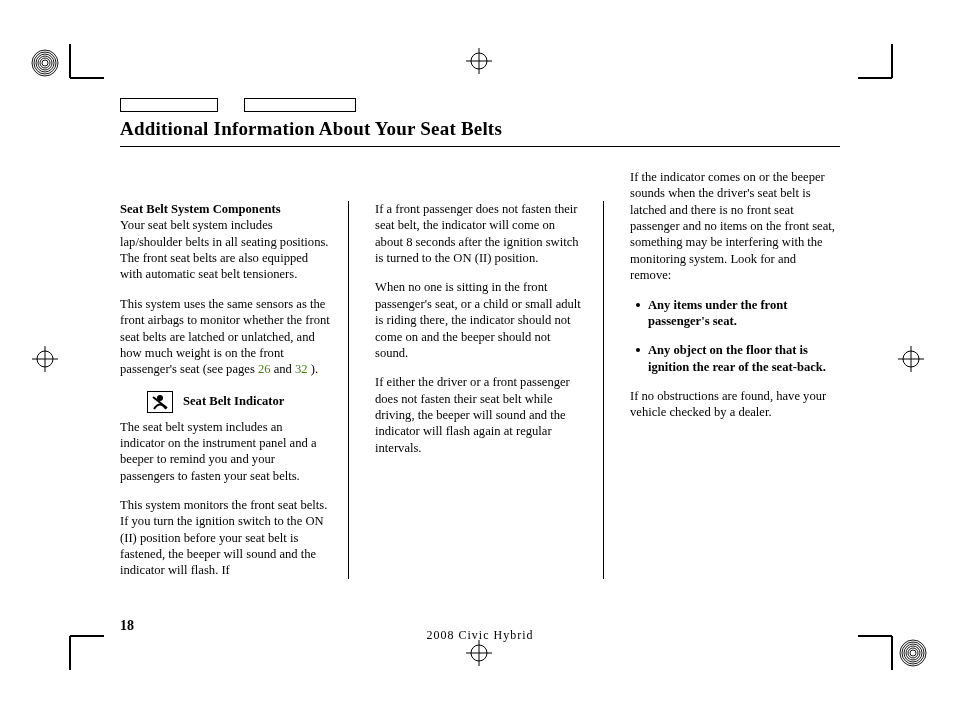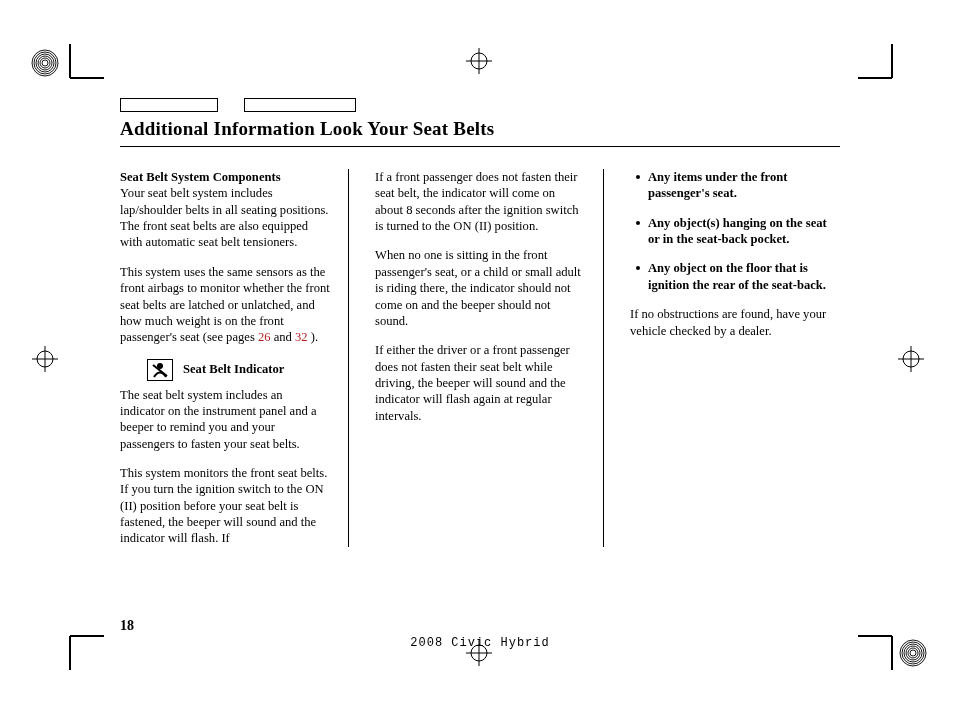--- a/index.html
+++ b/index.html
@@ -24,41 +24,41 @@
   .hbox { position: absolute; border: 1px solid #000; height: 14px; }
 
   
   .page { position: absolute; left: 120px; top: 118px; width: 720px; }
 
   .title { font-family: Georgia, 'Times New Roman', serif; font-weight: bold; font-size: 19px; letter-spacing: 0.2px; }
   .rule  { border: none; border-top: 1.3px solid #000; margin-top: 6px; }
 
   .cols { display: flex; gap: 26px; margin-top: 22px; }
   .col  { flex: 1 1 0; font-size: 12.6px; line-height: 1.30; }
-  .col.sep { border-right: 0.8px solid #000; padding-right: 18px; }
+  .col.sep { border-right: 0.8px solid #000; padding-right: 18px; margin-top: 32px; }
   .col:last-child { padding-right: 0; }
 
   .col p { margin-bottom: 13px; }
   .col p:last-child { margin-bottom: 0; }
 
   .bold { font-weight: bold; }
 
-  .link { color: #b91c1c; }
+  .link { color: #4d7c0f; }
 
   .icon-row { display: flex; align-items: center; gap: 10px; margin-bottom: 6px; padding-left: 27px; }
   .belt-icon { width: 26px; height: 22px; border: 1.5px solid #000; display: flex; align-items: center; justify-content: center; position: relative; }
   .belt-icon svg { display: block; }
 
   ul.dash { list-style: none; padding-left: 6px; font-weight: bold; }
   ul.dash li { position: relative; padding-left: 12px; margin-bottom: 13px; }
   ul.dash li::before { content: ""; position: absolute; left: 0; top: 6px; width: 4px; height: 4px; background: #000; border-radius: 50%; }
 
   .footer { position: absolute; left: 120px; top: 618px; width: 720px; font-size: 12.5px; }
   .pnum   { font-weight: bold; font-size: 14px; }
-  .model  { position: absolute; left: 0; width: 100%; text-align: center; top: 18px; letter-spacing: 1px; font-family: Liberation Mono, monospace; font-size: 12px; }
+  .model  { position: absolute; left: 0; width: 100%; text-align: center; top: 10px; letter-spacing: 1px; font-family: Liberation Serif, serif; font-size: 12px; }
 
   
   .nowrap { white-space: nowrap; }
 </style>
 </head>
 <body>
 
 <div class="reg rosette" style="left:30px; top:48px;">
   <svg width="30" height="30">
       <g transform="translate(15,15)">
@@ -143,21 +143,21 @@
         <circle r="3" fill="#000" stroke="none"></circle>
   </g>
     </svg>
 </div>
 
 <div class="hbox" style="left:120px; top:98px; width:98px;"></div>
 <div class="hbox" style="left:244px; top:98px; width:112px;"></div>
 
 <div class="page">
 
-  <div class="title">Additional Information Look Your Seat Belts</div>
+  <div class="title">Additional Information About Your Seat Belts</div>
   <hr class="rule">
 
   <div class="cols">
 
     <div class="col sep">
       <p>
         <span class="bold">Seat Belt System Components</span><br>
         <span>Your seat belt system includes lap/shoulder belts in all seating positions. The front seat belts are also equipped with automatic seat belt tensioners.</span>
       </p>
       <p>
@@ -179,23 +179,23 @@
       <p>This system monitors the front seat belts. If you turn the ignition switch to the ON (II) position before your seat belt is fastened, the beeper will sound and the indicator will flash. If</p>
     </div>
 
     <div class="col sep">
       <p>If a front passenger does not fasten their seat belt, the indicator will come on about 8 seconds after the ignition switch is turned to the ON (II) position.</p>
       <p>When no one is sitting in the front passenger's seat, or a child or small adult is riding there, the indicator should not come on and the beeper should not sound.</p>
       <p>If either the driver or a front passenger does not fasten their seat belt while driving, the beeper will sound and the indicator will flash again at regular intervals.</p>
     </div>
 
     <div class="col">
+      <p>If the indicator comes on or the beeper sounds when the driver's seat belt is latched and there is no front seat passenger and no items on the front seat, something may be interfering with the monitoring system. Look for and remove:</p>
       <ul class="dash">
         <li>Any items under the front passenger's seat.</li>
-        <li>Any object(s) hanging on the seat or in the seat-back pocket.</li>
         <li>Any object on the floor that is ignition the rear of the seat-back.</li>
       </ul>
       <p>If no obstructions are found, have your vehicle checked by a dealer.</p>
     </div>
 
   </div>
 </div>
 
 <div class="footer">
   <span class="pnum">18</span>

